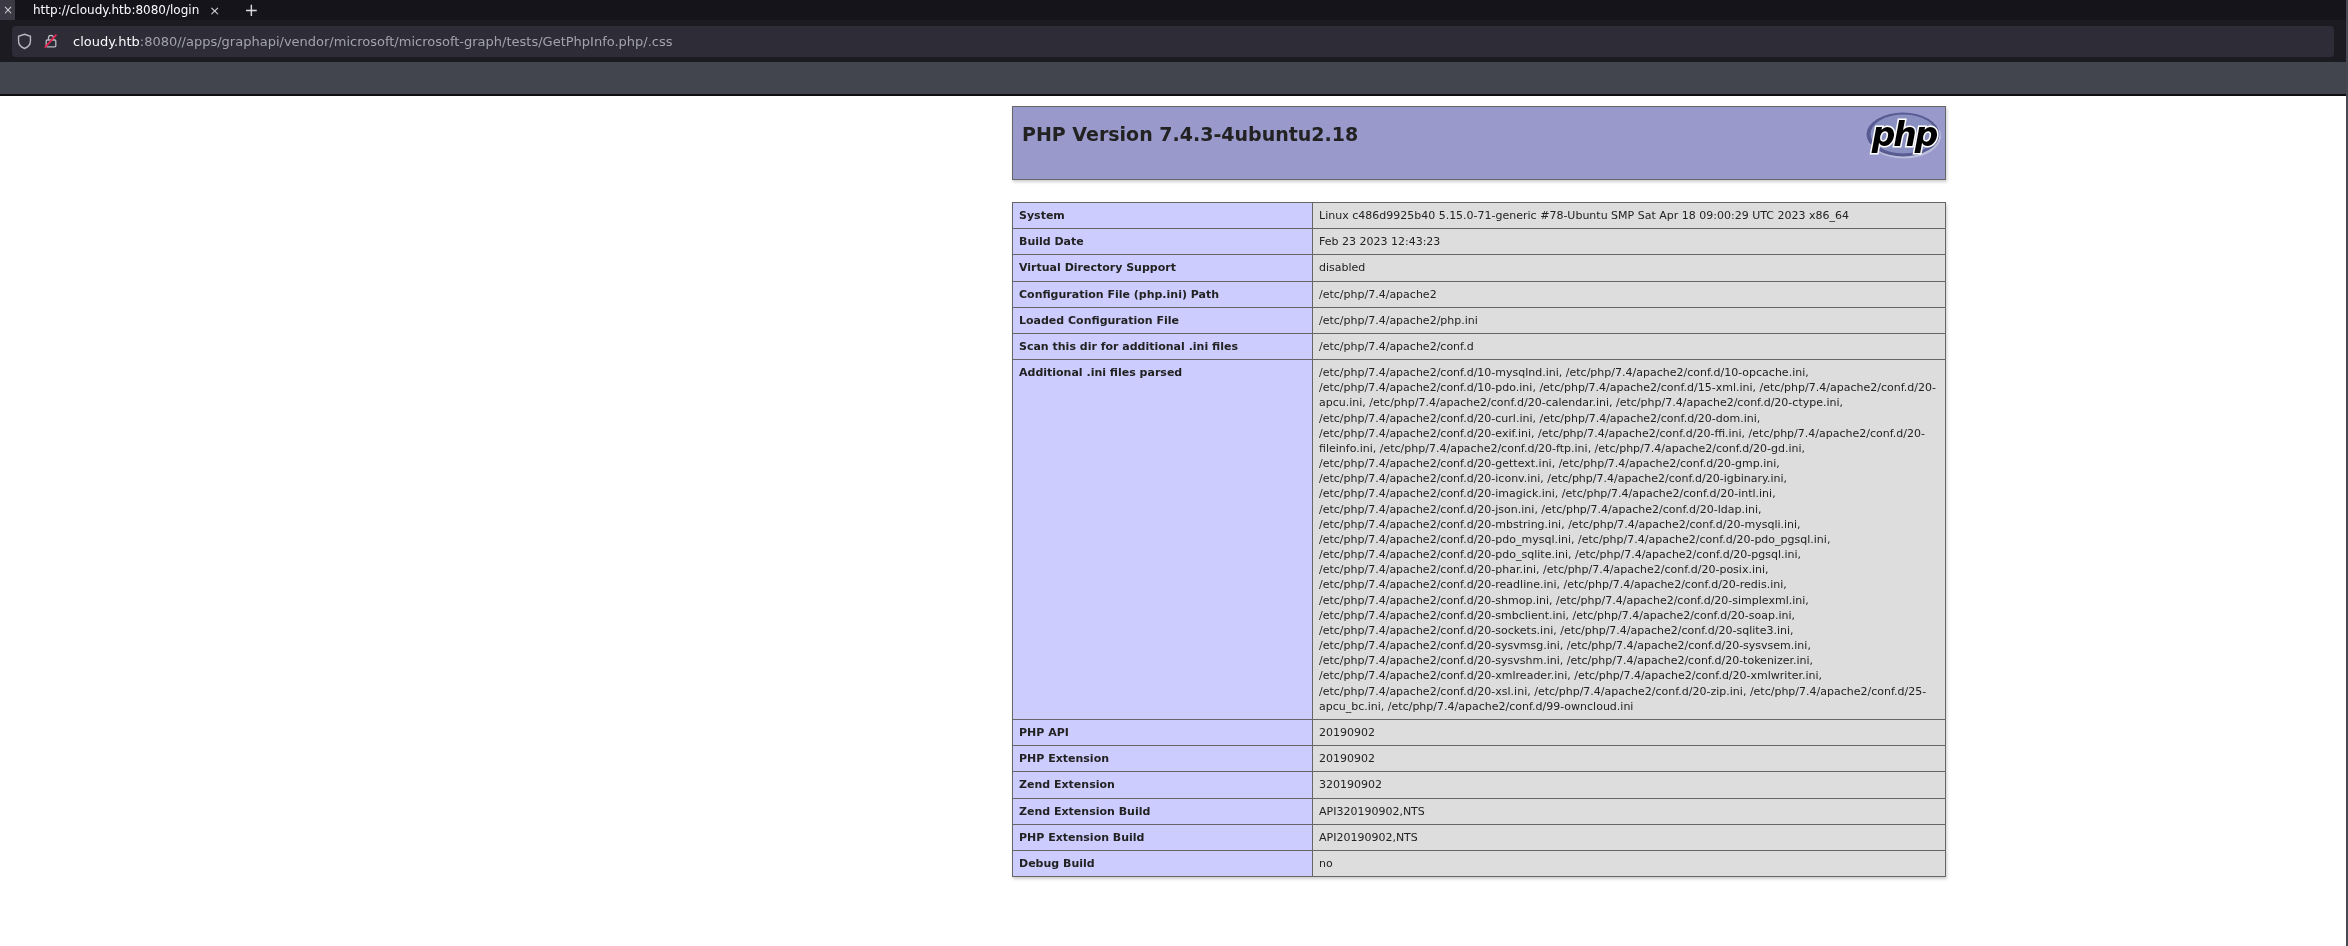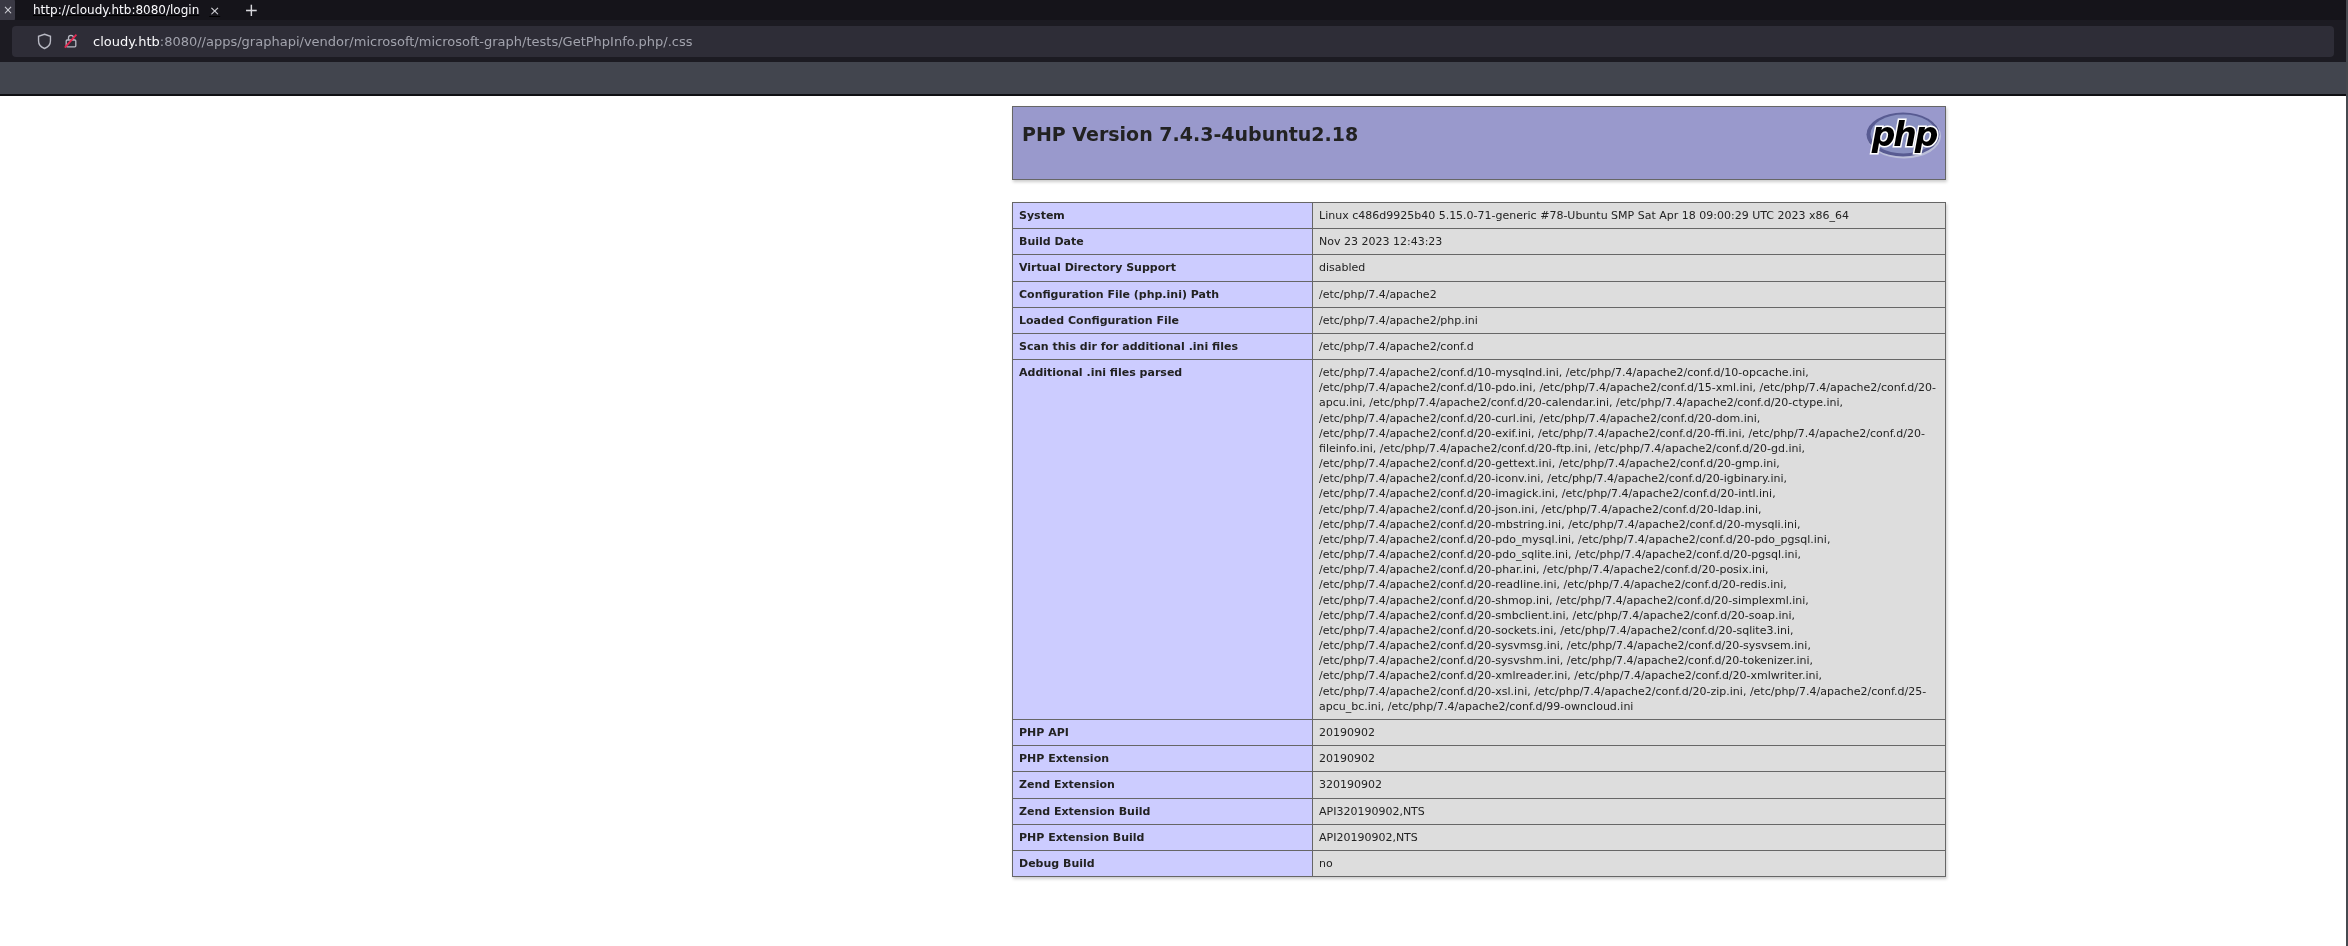--- a/index.html
+++ b/index.html
@@ -8,30 +8,30 @@
 
   .browser { width: 2348px; height: 946px; display: flex; flex-direction: column;
              background: #15141a; border-right: 2px solid #46494f; }
 
   
   .tabbar { height: 20px; display: flex; align-items: center; background: #15141a;
             flex: 0 0 auto; overflow: hidden; }
   .edge-close { width: 20px; height: 24px; margin-left: -5px; background: #3a3944;
                 border-radius: 4px; color: #cfcfd6; font-size: 12px; display: flex;
                 align-items: center; justify-content: center; padding-left: 6px; }
-  .tab { display: flex; align-items: center; height: 100%; padding-left: 18px; text-decoration: underline; }
+  .tab { display: flex; align-items: center; height: 100%; padding-left: 18px; }
   .tab-title { color: #fbfbfe; font-size: 12px; white-space: nowrap; }
   .tab-close { color: #cfcfd4; font-size: 13px; margin-left: 10px; }
   .newtab { color: #d7d7dc; font-size: 17px; margin-left: 24px; line-height: 1; }
 
   
   .toolbar { height: 42px; background: #1c1b22; display: flex; align-items: center;
              padding: 0 12px; flex: 0 0 auto; }
   .urlbar { flex: 1; height: 31px; background: #2e2d37; border-radius: 4px;
-            display: flex; align-items: center; padding: 0 24px; }
+            display: flex; align-items: center; padding: 0 4px; }
   .urlbar .icon { display: flex; align-items: center; margin-right: 10px; }
   .url-text { font-size: 13px; white-space: nowrap; overflow: hidden; margin-left: 4px; }
   .url-domain { color: #f9f9fb; }
   .url-path { color: #a2a3ad; }
 
   
   .bookmarksbar { height: 34px; background: #42454e; border-bottom: 2px solid #0f0f13;
                   flex: 0 0 auto; }
 
   
@@ -101,21 +101,21 @@
       </div>
 
       <table class="phpinfo">
         <tbody id="php-rows">
             <tr>
               <td class="e">System</td>
               <td class="v">Linux c486d9925b40 5.15.0-71-generic #78-Ubuntu SMP Sat Apr 18 09:00:29 UTC 2023 x86_64</td>
             </tr>
             <tr>
               <td class="e">Build Date</td>
-              <td class="v">Nov 23 2023 12:43:23</td>
+              <td class="v">Feb 23 2023 12:43:23</td>
             </tr>
             <tr>
               <td class="e">Virtual Directory Support</td>
               <td class="v">disabled</td>
             </tr>
             <tr>
               <td class="e">Configuration File (php.ini) Path</td>
               <td class="v">/etc/php/7.4/apache2</td>
             </tr>
             <tr>

